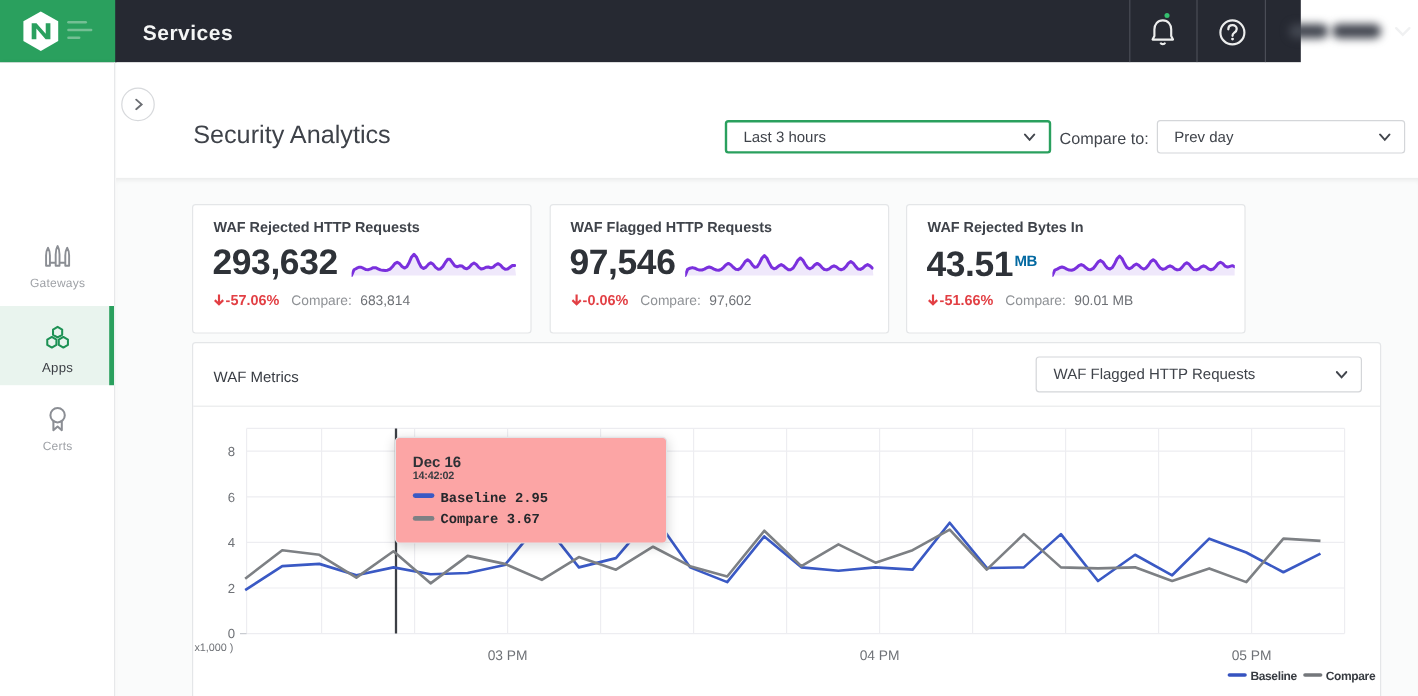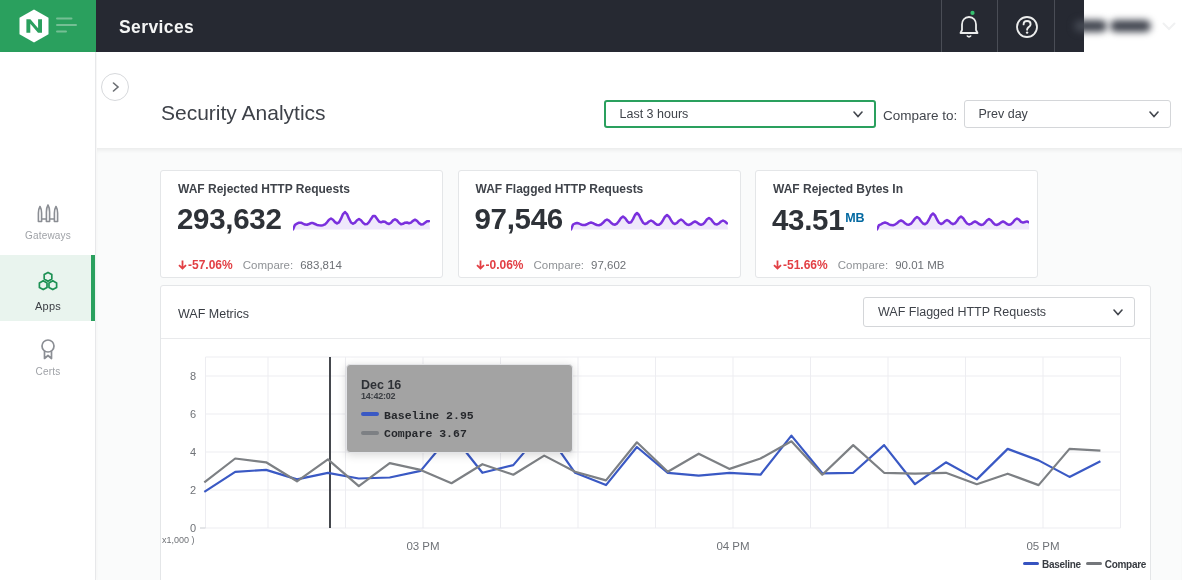--- a/index.html
+++ b/index.html
@@ -18,30 +18,30 @@
 #h1{position:absolute;left:64px;top:49px;font-size:21px;font-weight:400;color:#3e4249}
 .dd{position:absolute;background:#fff;border-radius:3px;font-size:12.5px;color:#3f434a;line-height:24px;padding-left:14px}
 #dd1{left:506.5px;top:48px;width:272px;height:28px;border:2px solid #2aa05e}
 #cmplbl{position:absolute;left:786px;top:56px;font-size:13.5px;color:#42464d}
 #dd2{left:866.5px;top:48px;width:207px;height:28px;border:1px solid #d4d6d9;line-height:26px}
 .card{position:absolute;top:118px;width:283px;height:108px;background:#fff;border:1px solid #e4e6e8;border-radius:3px}
 .ctitle{position:absolute;left:17px;top:11px;font-size:12px;font-weight:700;color:#3f434a}
 .cnum{position:absolute;left:16px;top:32.5px;line-height:29.5px;font-size:29.5px;font-weight:700;color:#2e3238;letter-spacing:-.3px}
 .cunit{font-size:12.5px;font-weight:700;color:#0369a1;vertical-align:8px;margin-left:1px}
 .cspark{position:absolute}
-.cbot{position:absolute;left:17px;top:87px;font-size:11.5px;white-space:nowrap}
+.cbot{position:absolute;left:17px;top:72px;font-size:11.5px;white-space:nowrap}
 .cred{color:#e23f44;font-weight:700;font-size:12px}
 .cgray{color:#8f9296;margin-left:10px}
 .cval{color:#6d7075;margin-left:7px}
 #wafcard{position:absolute;left:63px;top:233px;width:991px;height:330px;background:#fff;border:1px solid #e4e6e8;border-radius:3px}
 #wafhead{position:absolute;left:0;top:0;width:100%;height:53px;border-bottom:1px solid #e9eaec}
 #waftitle{position:absolute;left:17px;top:21px;font-size:12.5px;font-weight:400;color:#383c43}
 #dd3{left:702px;top:11px;width:272px;height:30px;border:1px solid #d4d6d9;line-height:28px}
 .chev{position:absolute;right:11px;top:50%;margin-top:-3px;width:10px;height:7px}
-#tooltip{position:absolute;left:185px;top:78.2px;width:227px;height:89px;background:#a3a3a3;border:1px solid #e3e4e7;border-radius:4px;box-shadow:0 2px 10px rgba(0,0,0,.16);z-index:6}
+#tooltip{position:absolute;left:168px;top:78.2px;width:227px;height:89px;background:#fca5a5;border:1px solid #e3e4e7;border-radius:4px;box-shadow:0 2px 10px rgba(0,0,0,.16);z-index:6}
 .ttrow{position:absolute;left:14px;font-family:"Liberation Mono",monospace;font-size:11.5px;font-weight:700;color:#26282c;white-space:nowrap}
 .ttsw{display:inline-block;width:18px;height:4px;border-radius:2px;vertical-align:2.5px;margin-right:5px}
 #legend{position:absolute;right:4px;top:273px;font-size:10px;font-weight:700;letter-spacing:-.3px;color:#383c42;white-space:nowrap}
 .lsw{display:inline-block;width:16px;height:3.5px;border-radius:2px;vertical-align:3px}
 </style></head>
 <body>
 <div id="topbar">
  <div id="logo">
   <svg width="96" height="52" viewBox="0 0 96 52">
    <path d="M34 9.5 L48.5 17.8 L48.5 34.2 L34 42.5 L19.5 34.2 L19.5 17.8 Z" fill="#fff"></path>

